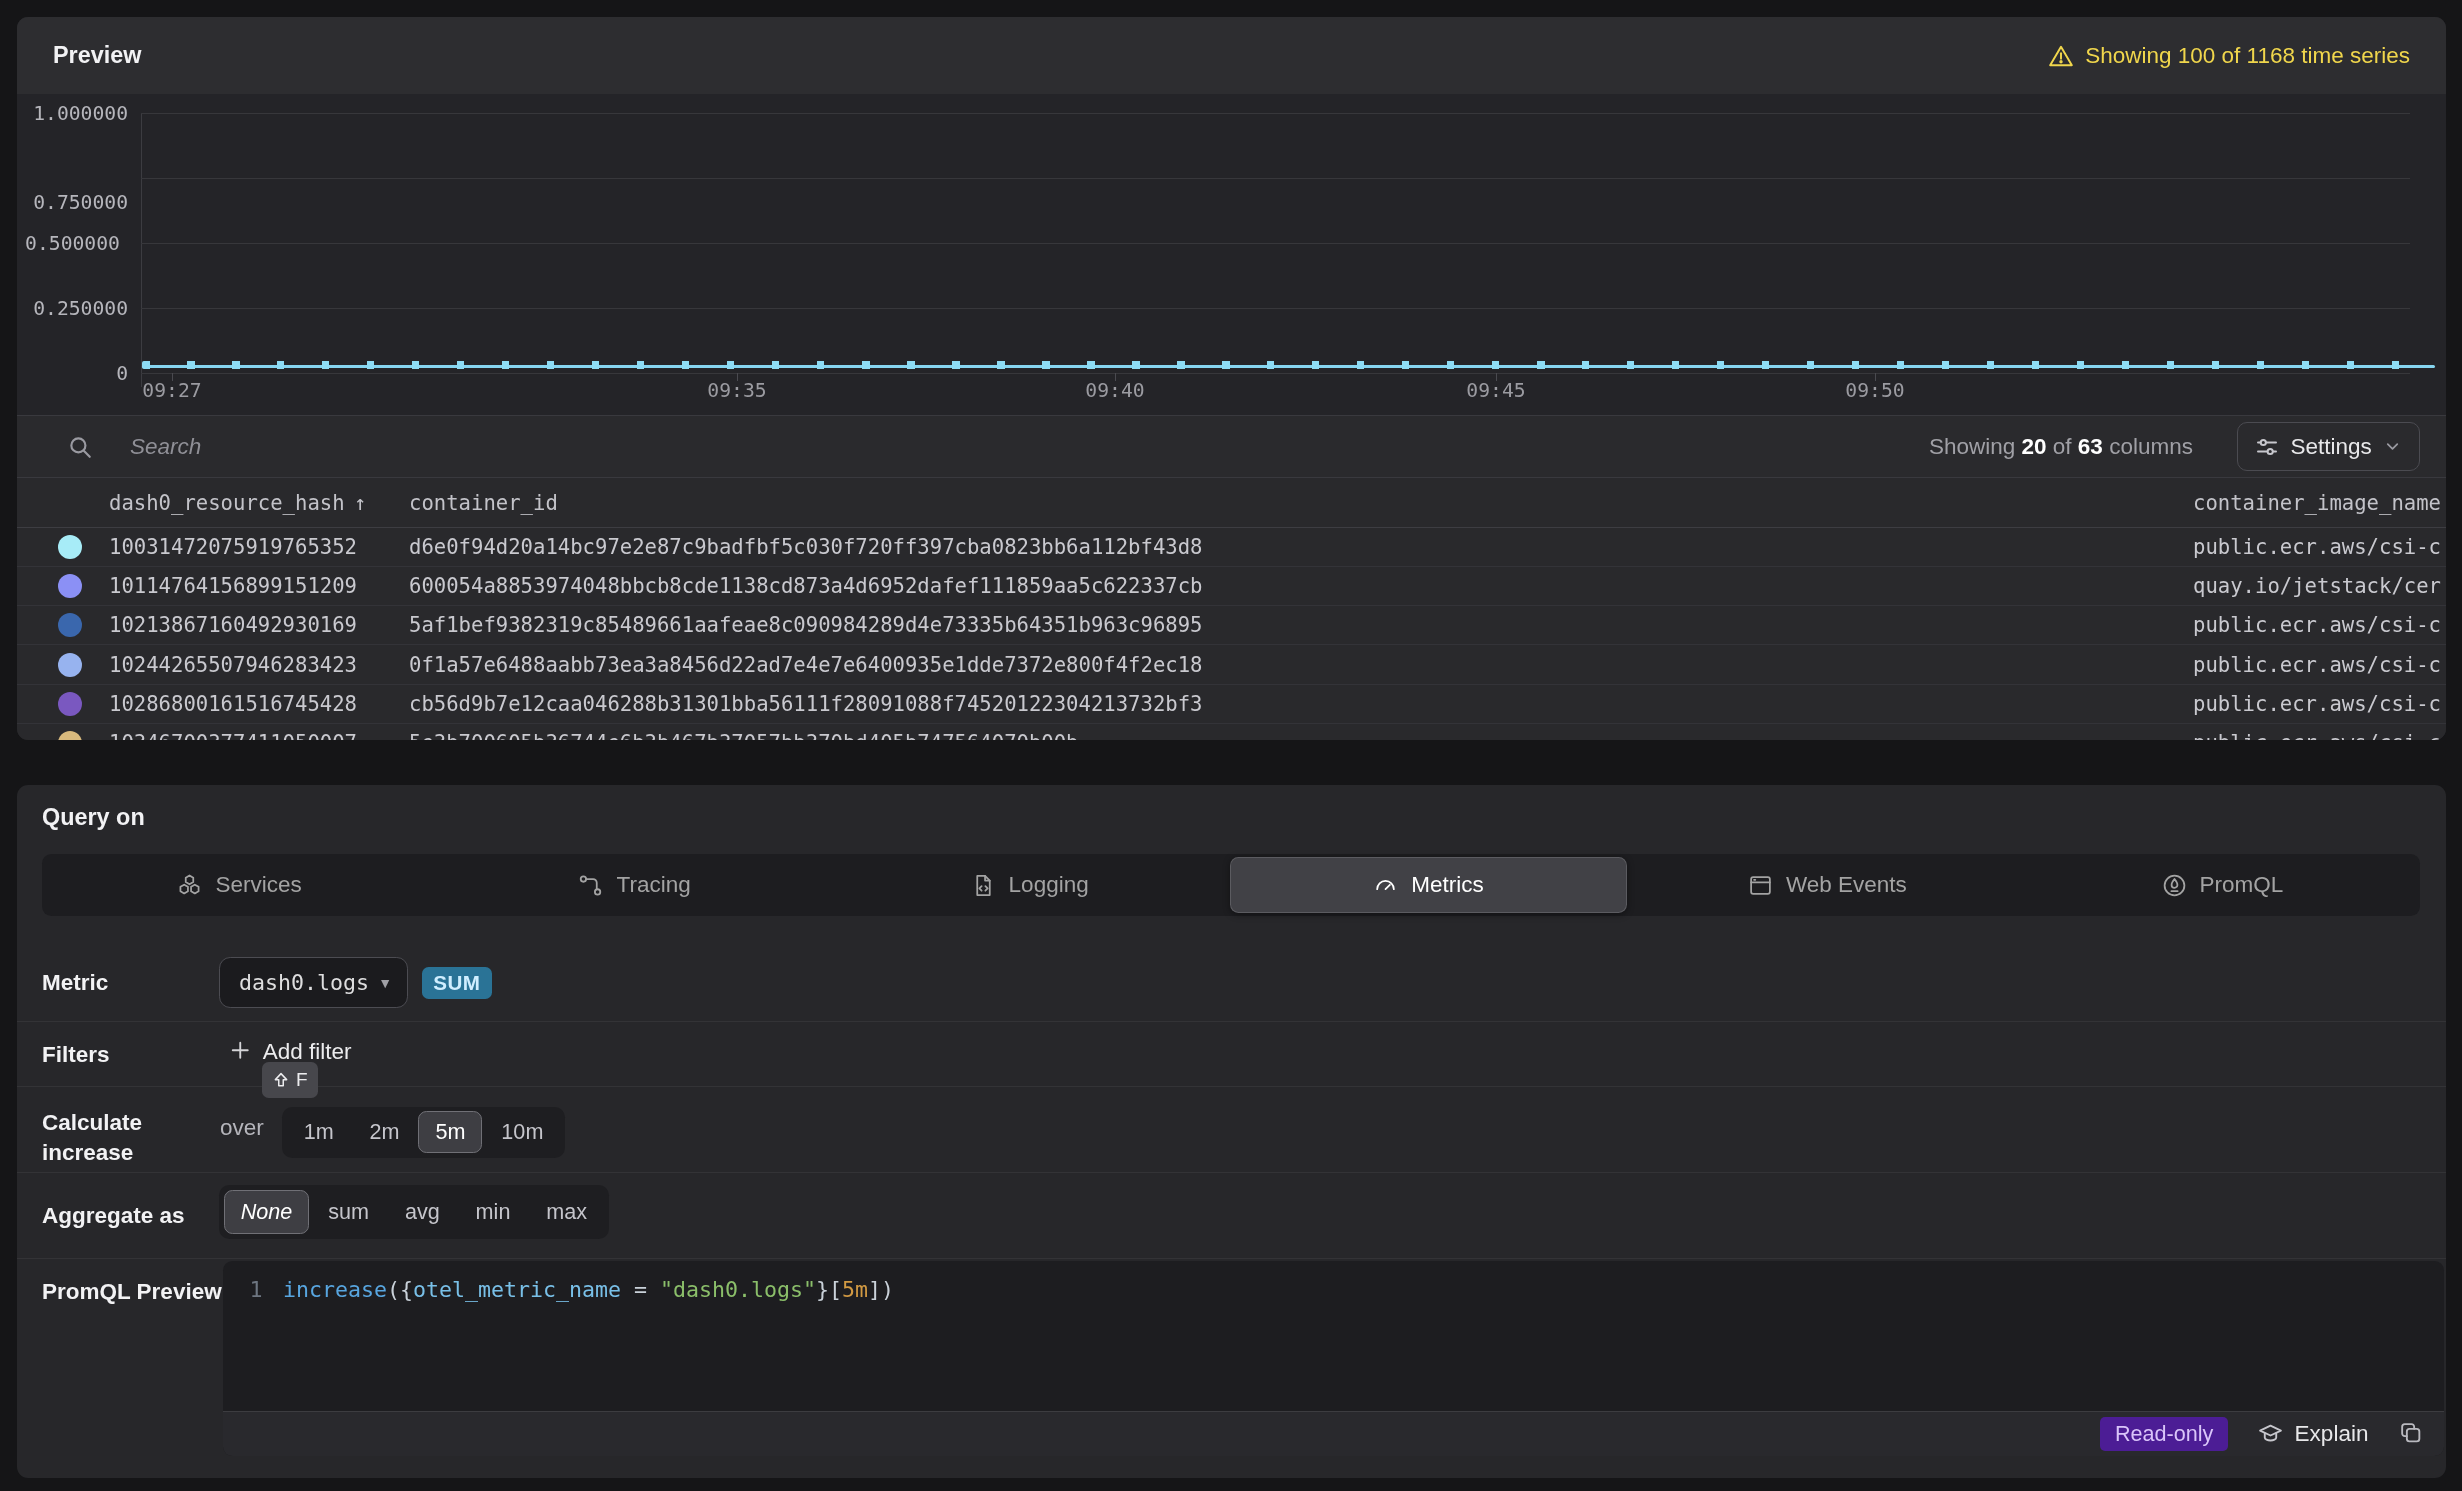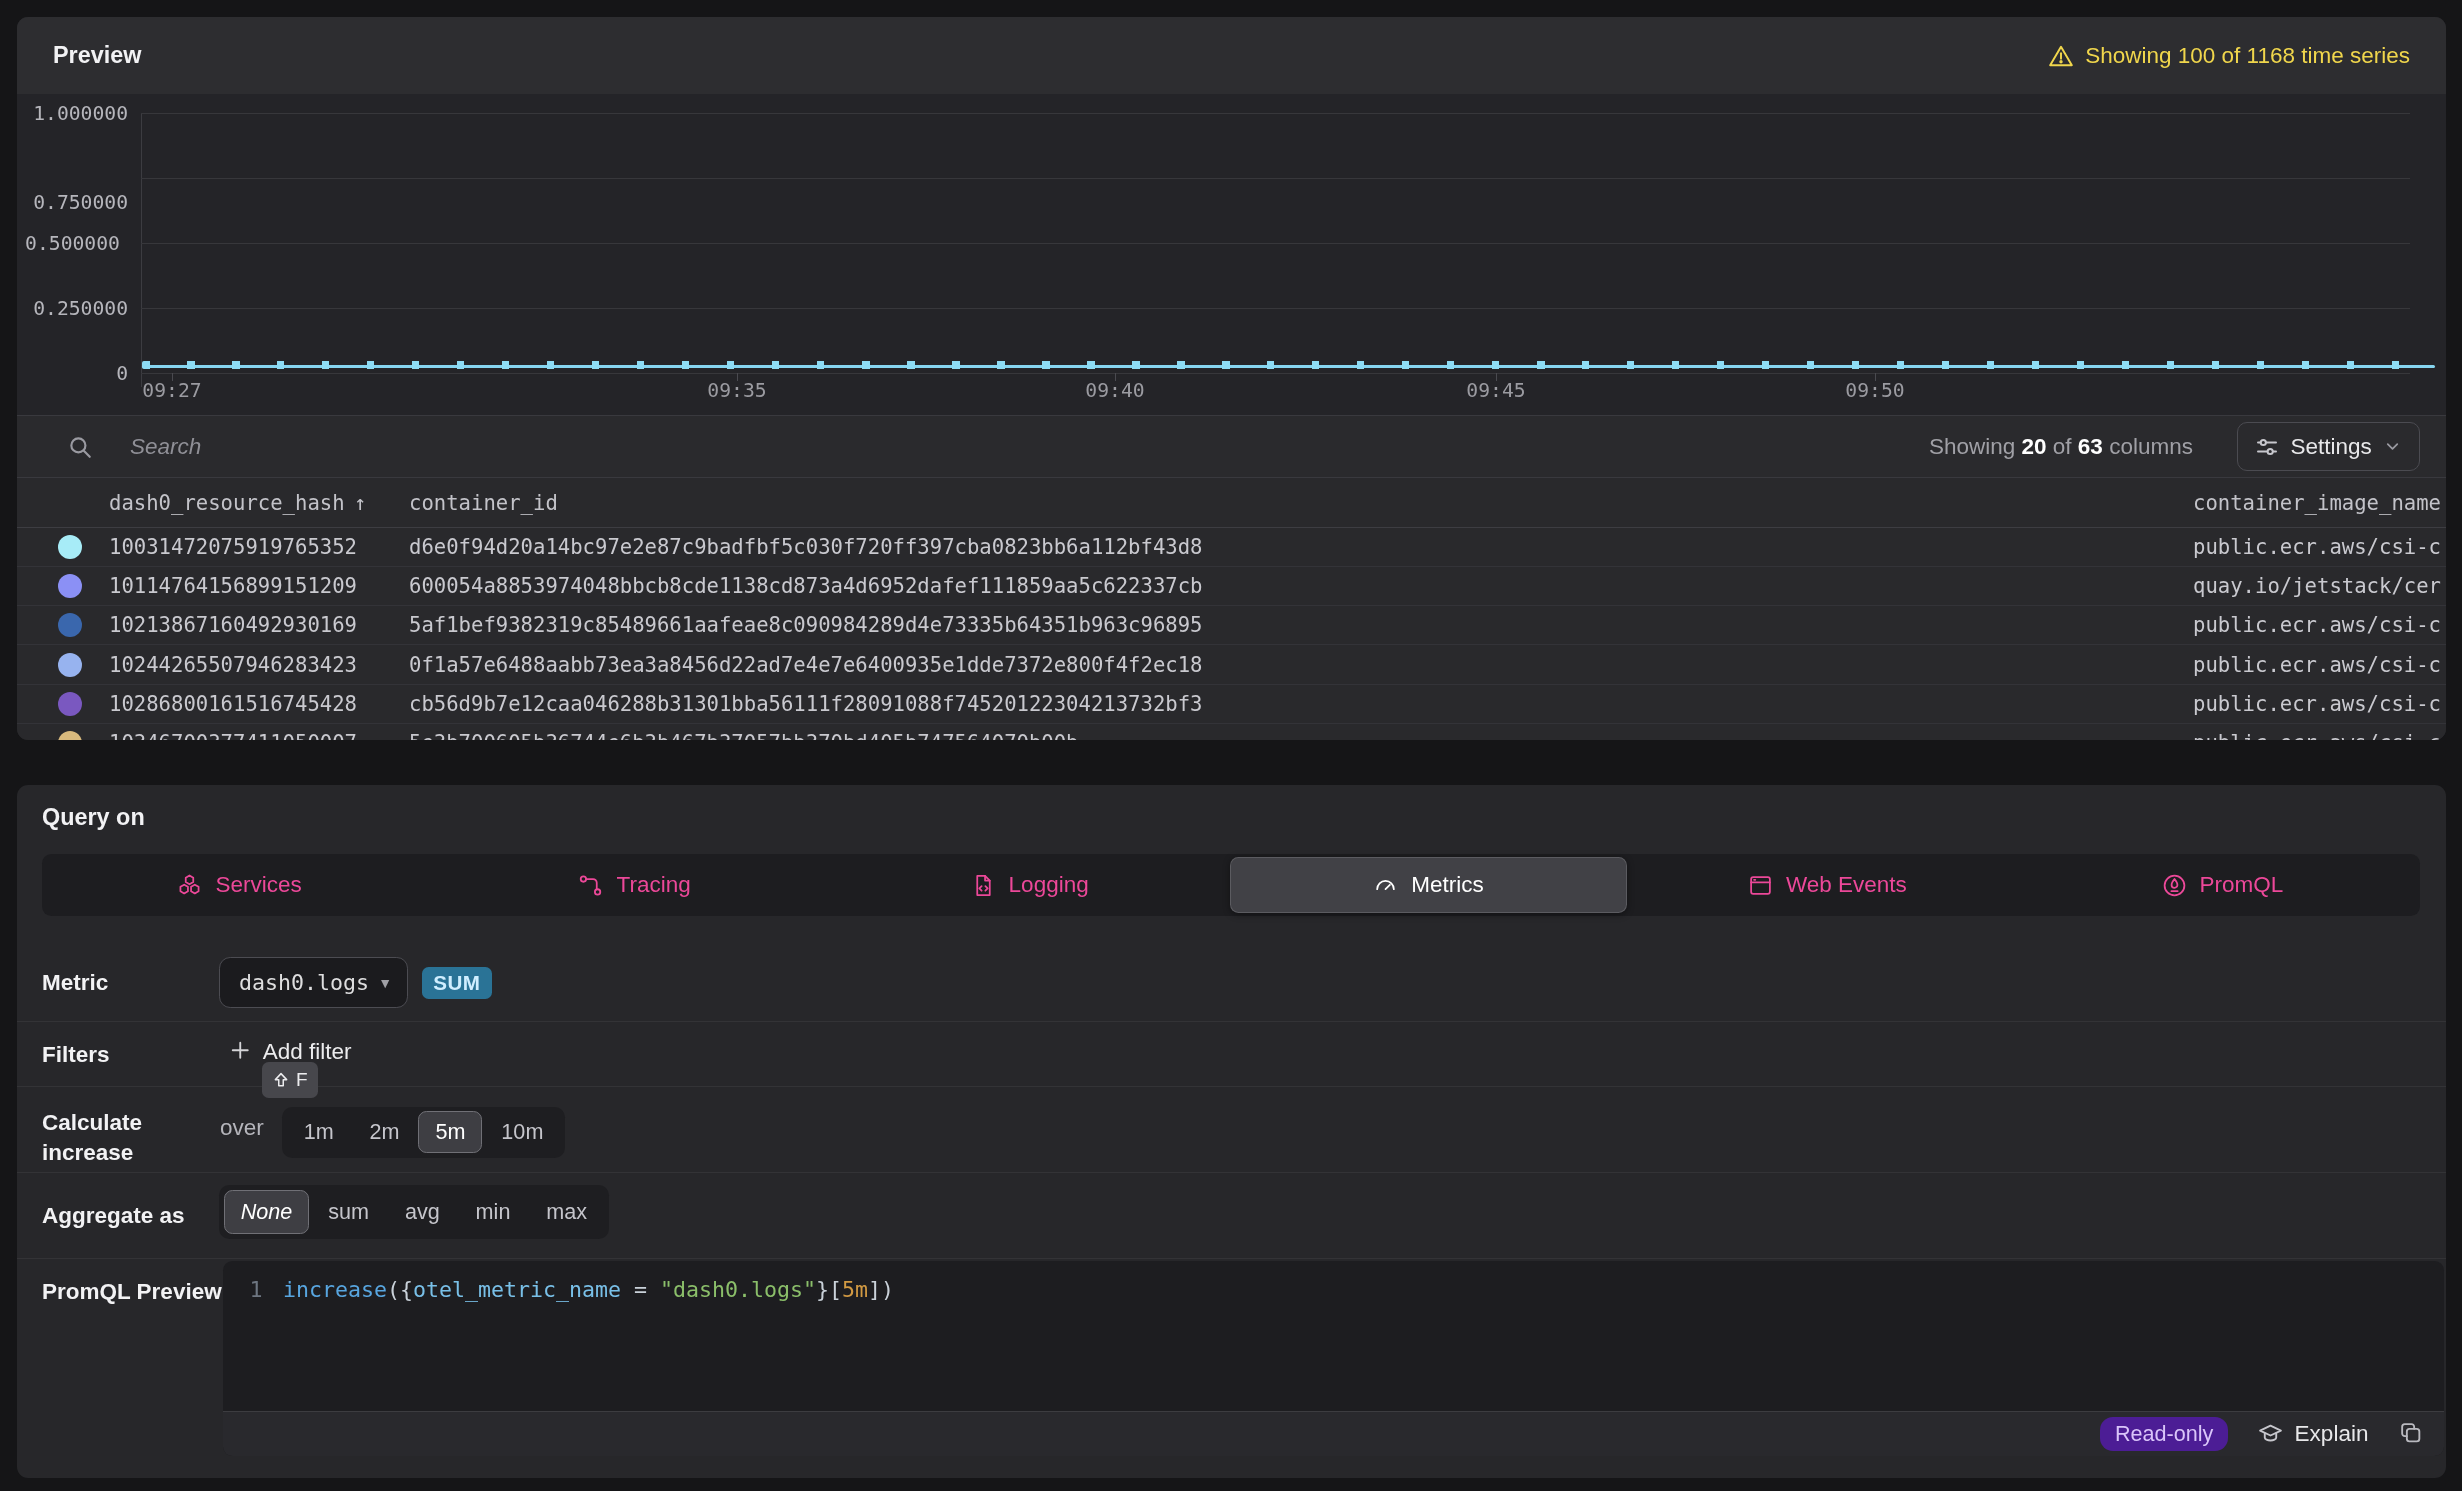--- a/index.html
+++ b/index.html
@@ -35,21 +35,21 @@
   .thead{position:absolute;top:0;left:0;right:0;height:49px;border-bottom:0.9px solid #3d3d42;color:#c3c3c9;font-size:20.6px;}
   .th{position:absolute;top:0;height:49px;display:flex;align-items:center;gap:9.4px;}
   .trow{position:absolute;left:0;right:0;height:39px;border-bottom:0.9px solid #333338;color:#c9c9cf;font-size:20.6px;cursor:pointer;}
   .trow .cell{position:absolute;top:0;height:39px;display:flex;align-items:center;white-space:nowrap;}
   .swatch{position:absolute;left:41px;top:7.5px;width:24px;height:24px;border-radius:50%;}
   .c1{left:92px;} .c2{left:392px;} .c3{left:2176px;right:0;overflow:hidden;}
   
   #panel-bottom{top:785px;height:693px;background:#27272a;}
   .q-title{position:absolute;left:25px;top:19px;font-size:23.4px;font-weight:600;color:#f2f2f4;}
   #tabbar{position:absolute;left:25px;top:69px;width:2378px;height:62px;background:#1d1d20;border-radius:9.4px;display:flex;}
-  .tab{flex:1;display:flex;align-items:center;justify-content:center;gap:13px;color:#ec4899;font-size:22.5px;cursor:pointer;border-radius:8.4px;margin:2.8px 0;}
+  .tab{flex:1;display:flex;align-items:center;justify-content:center;gap:13px;color:#a3a3a3;font-size:22.5px;cursor:pointer;border-radius:8.4px;margin:2.8px 0;}
   .tab svg{width:25px;height:25px;}
   .tab.sel{background:#414146;color:#ffffff;border:0.9px solid rgba(255,255,255,0.14);box-shadow:0 1.9px 7.5px rgba(0,0,0,.4);margin:2.8px;}
   .frow{position:absolute;left:0;right:0;box-sizing:border-box;}
   .frow.bline{border-top:0.9px solid rgba(255,255,255,0.06);}
   .flabel{position:absolute;left:25px;font-size:22.5px;font-weight:600;color:#f2f2f4;line-height:30px;}
   #row-metric{top:159px;height:77px;} #row-metric .flabel{top:24px;}
   .dd{position:absolute;left:202px;top:13px;width:189px;height:51px;background:#1b1b1e;border:0.9px solid #4c4c52;border-radius:11.2px;display:flex;align-items:center;justify-content:space-between;padding:0 15px 0 19px;box-sizing:border-box;cursor:pointer;}
   .dd .val{font-family:"DejaVu Sans Mono",monospace;font-size:21.6px;color:#dededf;}
   .dd .caret{color:#a0a0a6;font-size:14px;}
   .badge-sum{position:absolute;left:405px;top:23.4px;height:32px;border-radius:6.6px;padding:0 11.2px;display:flex;align-items:center;font-size:20.6px;font-weight:600;letter-spacing:0.5px;}
@@ -67,21 +67,21 @@
   .segbtn.sel{background:#3e3e43;color:#ffffff;border-color:#707076;}
   .segbtn.italic{font-style:italic;}
   #row-agg{top:387px;height:86px;} #row-agg .flabel{top:28px;}
   #row-promql{top:473px;height:220px;} #row-promql .flabel{top:18px;white-space:nowrap;}
   .editor{position:absolute;left:206px;top:1.9px;width:2221px;height:195px;border-radius:9.4px;background:#1d1d20;overflow:hidden;}
   .codearea{position:absolute;top:0;left:0;right:0;bottom:45px;cursor:text;}
   .codeline{position:absolute;top:13px;left:0;right:0;display:flex;font-family:"DejaVu Sans Mono",monospace;font-size:21.6px;line-height:32px;}
   .gutter{width:60px;text-align:right;color:#6e7681;flex:none;padding-right:20.6px;box-sizing:border-box;}
   .tok-fn{color:#58a6e0;} .tok-p{color:#c9d1d9;} .tok-lbl{color:#79c0e8;} .tok-str{color:#8bbf6a;} .tok-dur{color:#d29a43;}
   .efooter{position:absolute;left:0;right:0;bottom:0;height:45px;background:#29292d;border-top:0.9px solid #3c3c40;display:flex;align-items:center;justify-content:flex-end;gap:24px;padding:0 20.6px;box-sizing:border-box;}
-  .badge-ro{background:#4c1d95;color:#d9c4f9;font-size:21.6px;border-radius:13px;padding:3.7px 15px;}
+  .badge-ro{background:#4c1d95;color:#d9c4f9;font-size:21.6px;border-radius:5px;padding:3.7px 15px;}
   .explain{display:flex;align-items:center;gap:11.2px;color:#e8e8ea;font-size:22.5px;cursor:pointer;background:transparent;border:none;}
   .explain svg{width:25px;height:25px;color:#c7c7cd;}
   .copybtn{background:transparent;border:none;color:#b9b9bf;cursor:pointer;padding:0;}
   .copybtn svg{width:25px;height:25px;}
 </style>
 </head>
 <body>
 
 <div class="panel" id="panel-top">
   <div class="hdr">

